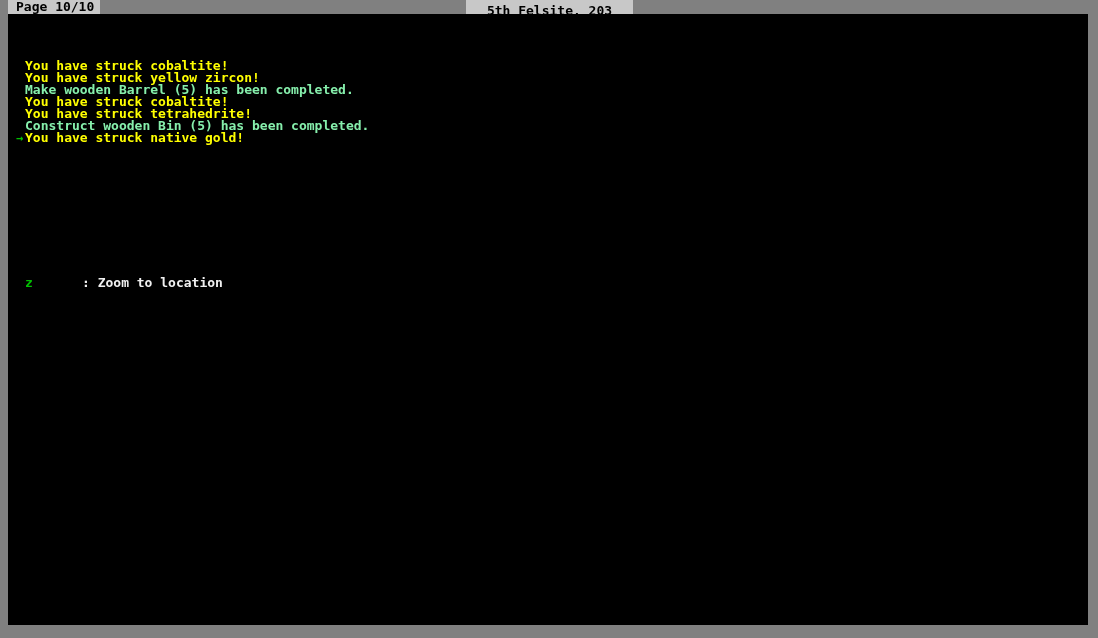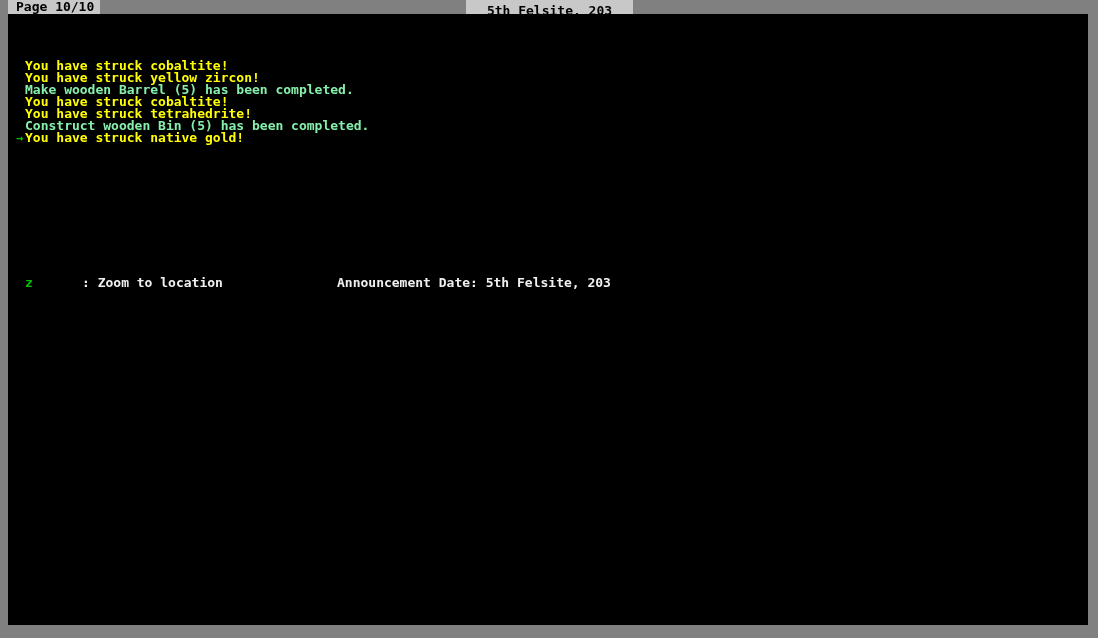--- a/index.html
+++ b/index.html
@@ -150,17 +150,16 @@
 
   <div id="terminal">
 
     <div id="message-log">
       
     <div class="msg-line yellow"><span>You have struck cobaltite!</span></div><div class="msg-line yellow"><span>You have struck yellow zircon!</span></div><div class="msg-line cyan"><span>Make wooden Barrel (5) has been completed.</span></div><div class="msg-line yellow"><span>You have struck cobaltite!</span></div><div class="msg-line yellow"><span>You have struck tetrahedrite!</span></div><div class="msg-line cyan"><span>Construct wooden Bin (5) has been completed.</span></div><div class="msg-line yellow"><span class="msg-marker">→</span><span>You have struck native gold!</span></div></div>
 
     <div id="footer-row">
       <span id="zoom-hotkey">z</span>
       <span id="zoom-hotkey-label">: Zoom to location</span>
-      <span id="announcement-date">Announcement Date: 5th Felsite, 203</span>
     </div>
 
   </div>
 </div>
 
 </body></html>

